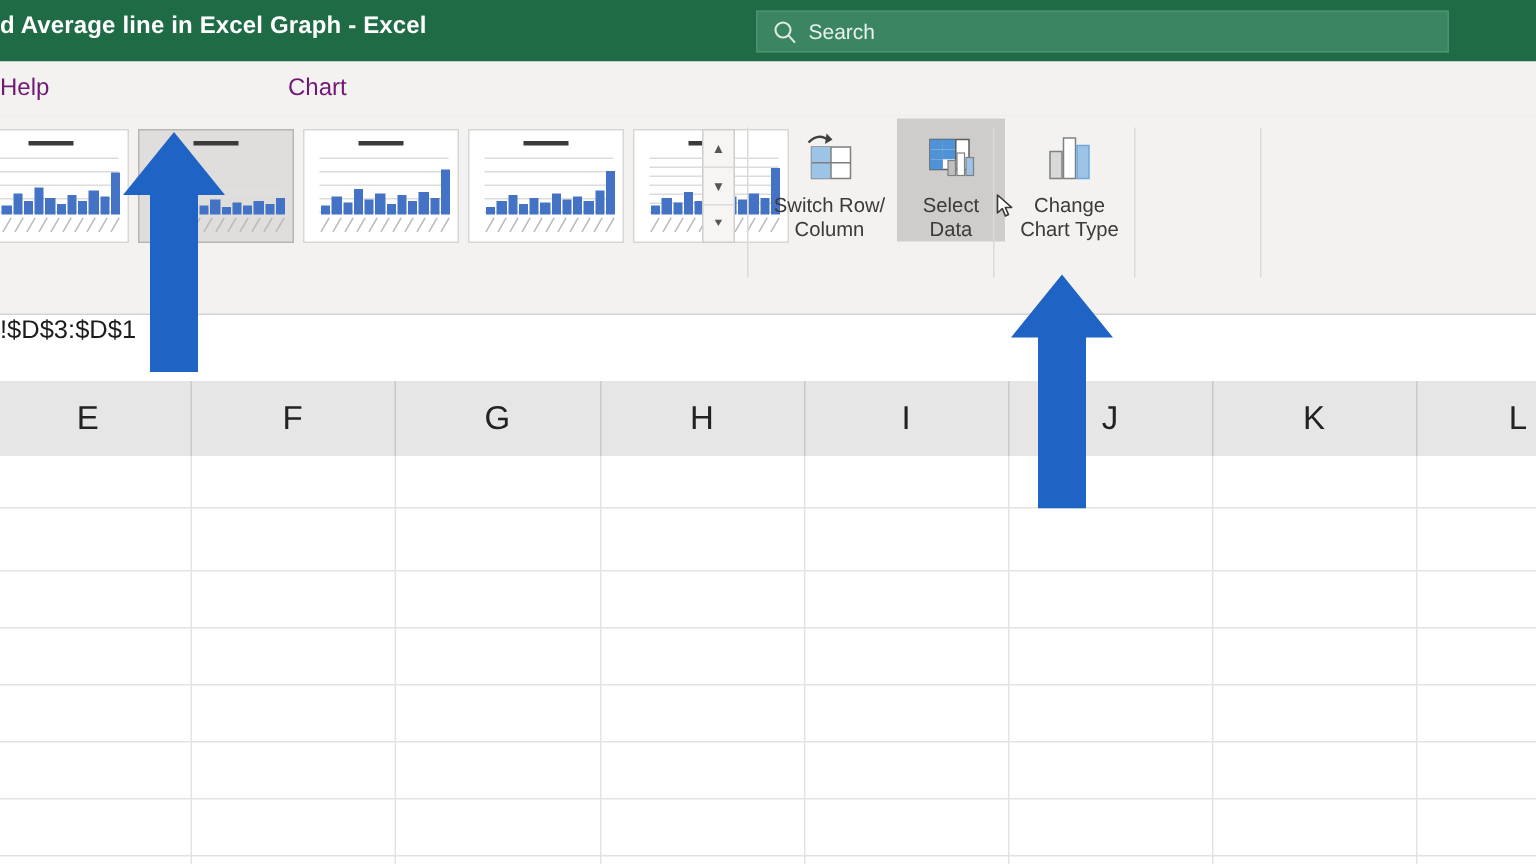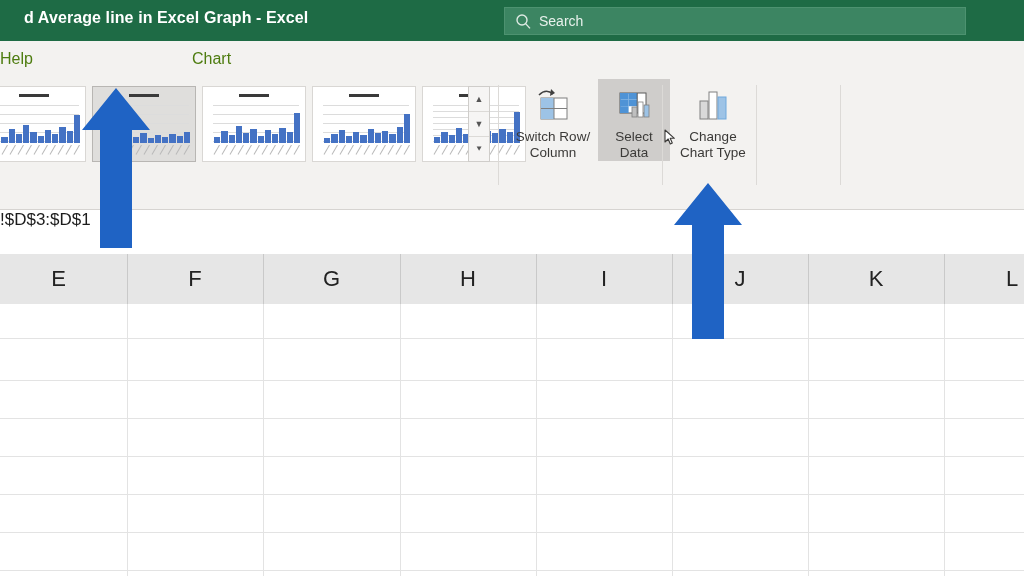--- a/index.html
+++ b/index.html
@@ -21,21 +21,20 @@
     width: 1024px; height: 41px;
     background: #1e6b45;
   }
   .title-text {
     position: absolute; left: 0; top: 9px;
     color: #ffffff;
     font-size: 16px;
     font-weight: bold;
     letter-spacing: .1px;
     white-space: nowrap;
-    margin-left: 24px;
   }
   .search-box {
     position: absolute; left: 504px; top: 7px;
     width: 460px; height: 26px;
     background: #3c8562;
     border: 1px solid #4d9270;
     display: flex; align-items: center;
   }
   .search-icon {
     width: 20px; height: 20px;
@@ -52,21 +51,21 @@
   .tabstrip {
     position: absolute; left: 0; top: 41px;
     width: 1024px; height: 36px;
     background: #f3f2f0;
     border-bottom: 1px solid #e2e0dd;
   }
   .tab {
     position: absolute; top: 0; height: 36px;
     display: flex; align-items: center;
     font-size: 16px;
-    color: #4d7c0f;
+    color: #701a75;
     white-space: nowrap;
   }
   .tab.active { color: #1e6b45; font-weight: bold; }
   .tab.active .tab-underline {
     position: absolute; left: 0; right: 0; bottom: 2px;
     height: 3px; background: #1e6b45;
   }
   #tab-help      { left: 0px; }
   #tab-chart-design { left: 66px; }
   #tab-format    { left: 192px; }

